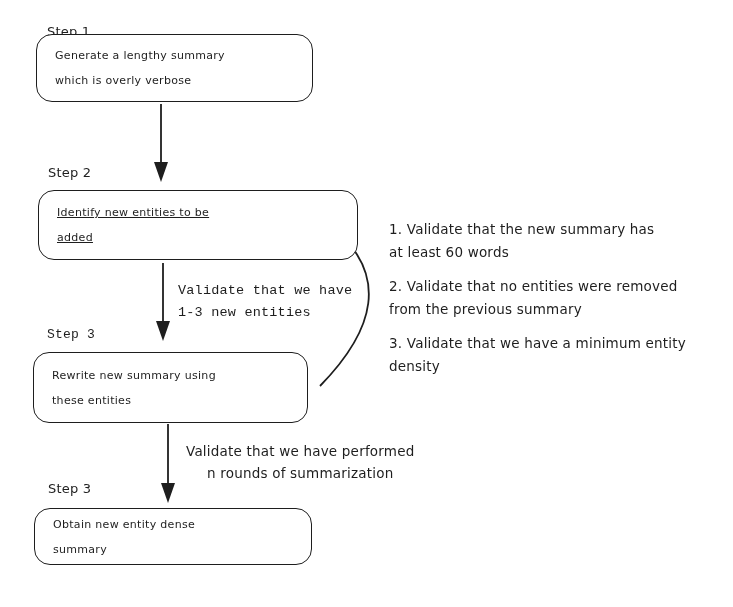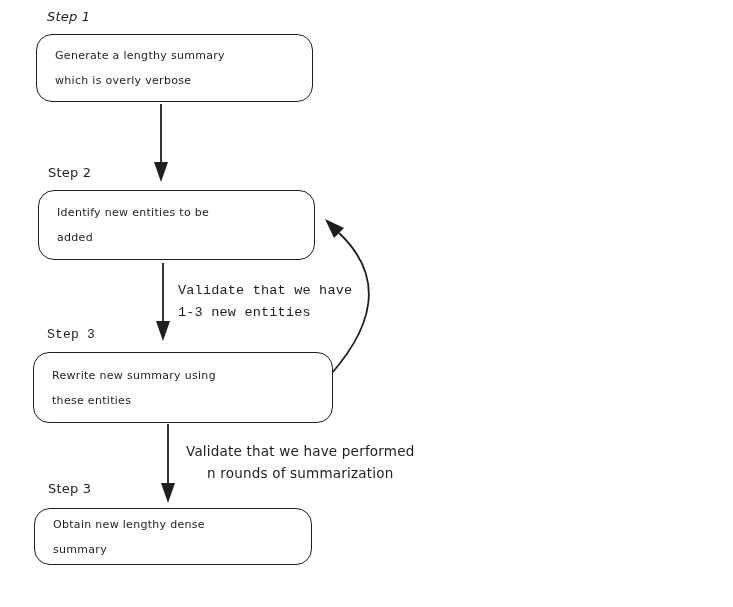--- a/index.html
+++ b/index.html
@@ -32,25 +32,25 @@
     background: #ffffff;
     display: flex;
     align-items: center;
     padding: 0 18px;
     font-size: 11px;
     line-height: 25px;
     letter-spacing: 0.3px;
     white-space: pre-line;
   }
   #box-step1 { left: 36px;  top: 34px;  width: 277px; height: 68px; }
-  #box-step2 { left: 38px;  top: 190px; width: 277px; height: 70px; }
-  #box-step3 { left: 33px;  top: 352px; width: 300px; height: 71px; }
+  #box-step2 { left: 38px;  top: 190px; width: 320px; height: 70px; text-decoration: underline; }
+  #box-step3 { left: 33px;  top: 352px; width: 275px; height: 71px; }
   #box-step4 { left: 34px;  top: 508px; width: 278px; height: 57px; }
 
-  #label-step1 { left: 47px; top: 9px; font-style: italic; }
+  #label-step1 { left: 47px; top: 24px; }
   #label-step2 { left: 48px; top: 165px; text-align: center; }
   #label-step3 { left: 47px; top: 327px; font-family: Liberation Mono, monospace; }
   #label-step4 { left: 48px; top: 481px; }
 
   .edge-label {
     position: absolute;
     font-size: 13.5px;
     line-height: 22px;
     letter-spacing: 0.2px;
     white-space: pre-line;
@@ -115,23 +115,31 @@
   </div>
 
   <div class="step-label" id="label-step3">Step 3</div>
   <div class="box" id="box-step3">
     <span>Rewrite new summary using
 these entities</span>
   </div>
 
   <div class="step-label" id="label-step4">Step 3</div>
   <div class="box" id="box-step4">
-    <span>Obtain new lengthy dense
+    <span>Obtain new entity dense
 summary</span>
   </div>
 
   <div class="edge-label" id="edge-label-1">Validate that we have
 1-3 new entities</div>
   <div class="edge-label" id="edge-label-2">Validate that we have performed
 n rounds of summarization</div>
 
+  <div class="validations">
+    <div class="validation-item">1. Validate that the new summary has
+at least 60 words</div>
+    <div class="validation-item">2. Validate that no entities were removed
+from the previous summary</div>
+    <div class="validation-item">3. Validate that we have a minimum entity
+density</div>
+  </div>
 
 </div>
 
 </body></html>

